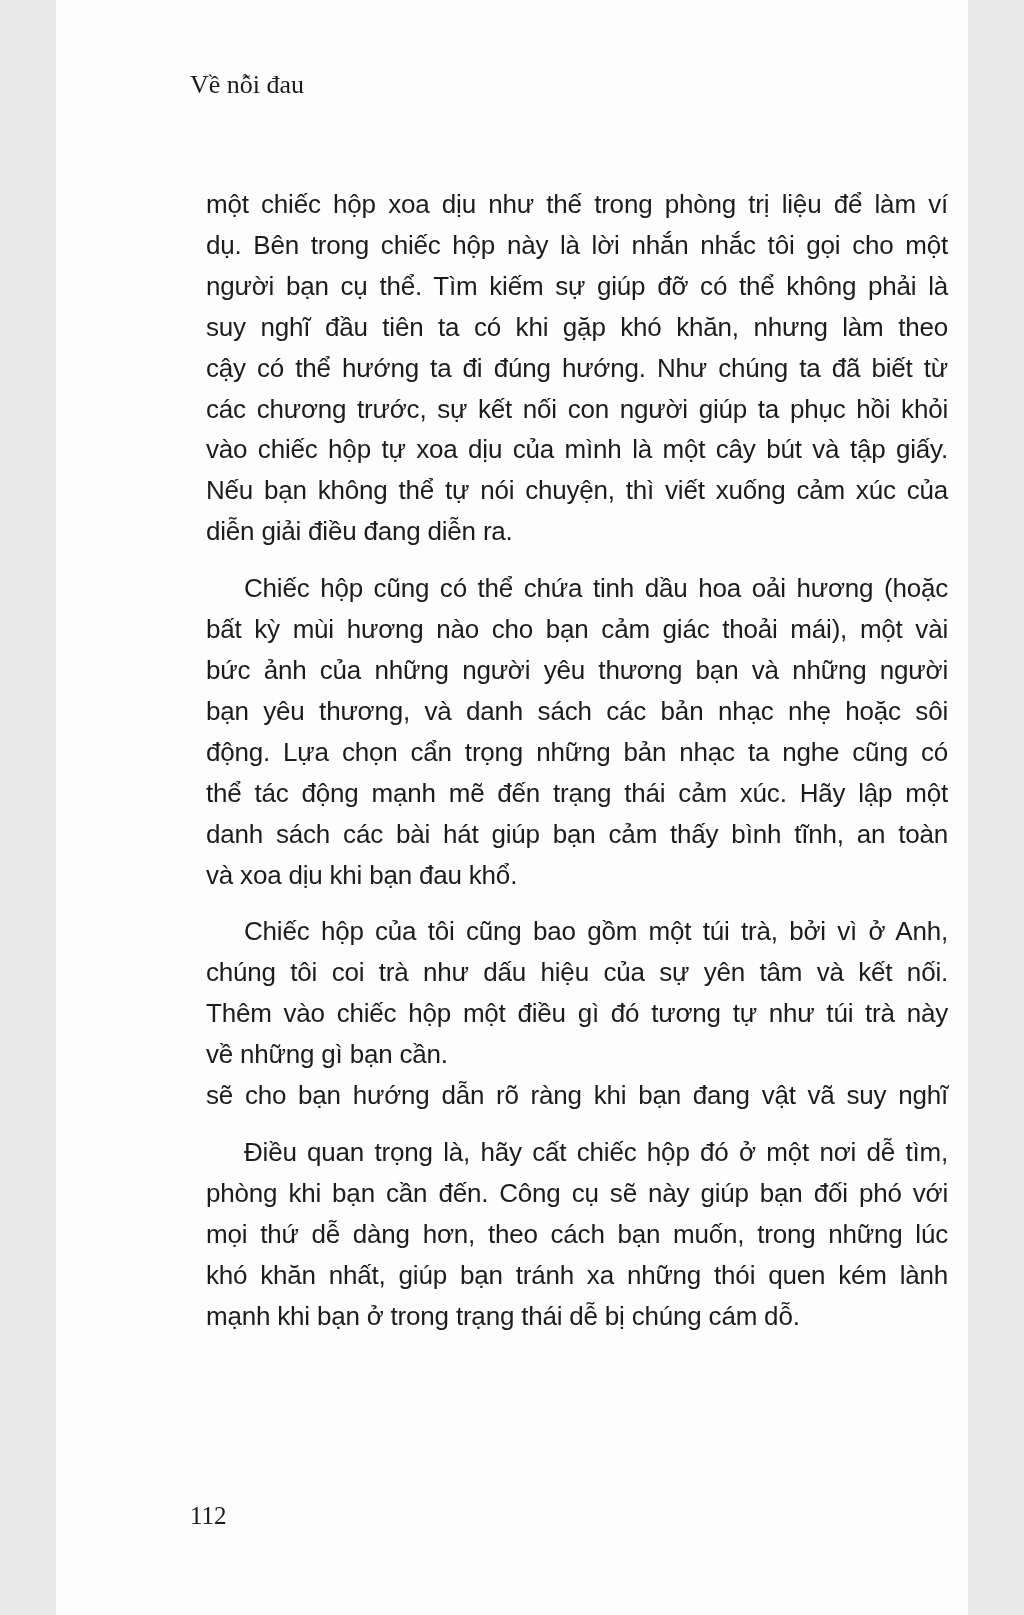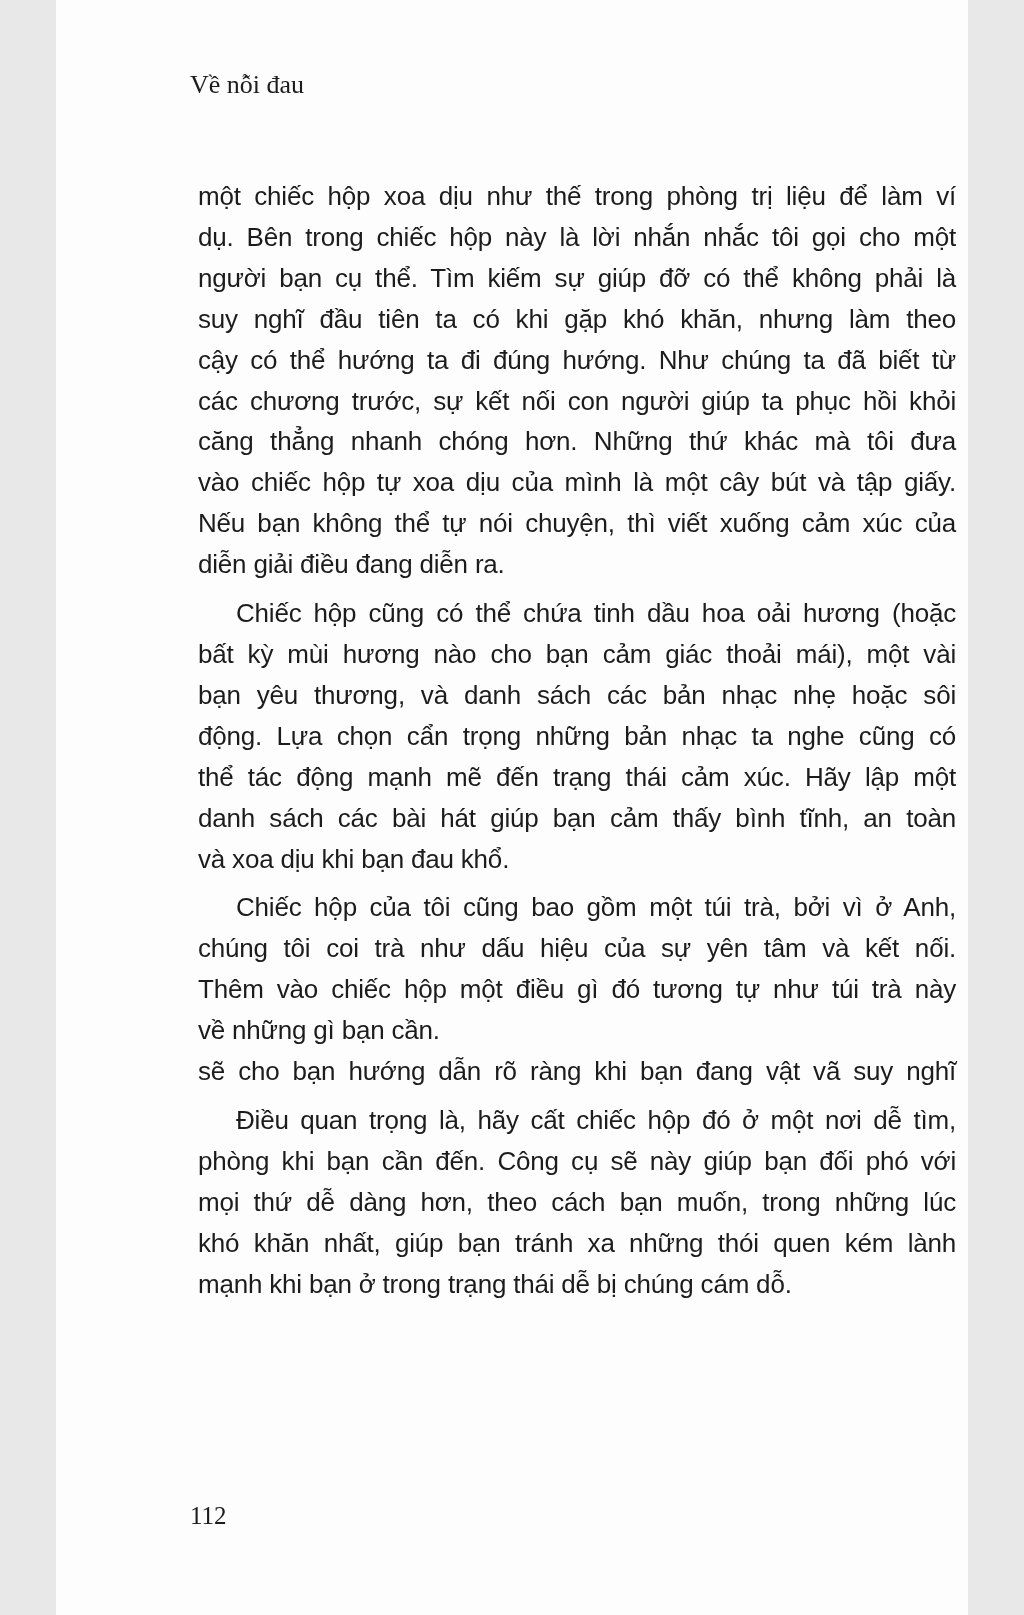--- a/index.html
+++ b/index.html
@@ -25,21 +25,21 @@
     color: #1c1c1c;
   }
   .body-text {
     position: absolute;
     left: 134px;
     top: 168px;
     width: 774px;
     color: #1c1c1c;
   }
   .para {
-    margin: 8px;
+    margin: 16px;
     padding: 0;
   }
   .line {
     font-family: "Liberation Sans", "DejaVu Sans", sans-serif;
     font-size: 26px;
     line-height: 40.9px;
     letter-spacing: -0.2px;
     text-align: justify;
     text-align-last: justify;
     white-space: normal;
@@ -66,28 +66,28 @@
   <div class="running-header">Về nỗi đau</div>
 
   <div class="body-text" id="body-text" style="color: rgb(28, 28, 28);">
       <div class="para">
         <div class="line">một chiếc hộp xoa dịu như thế trong phòng trị liệu để làm ví</div>
         <div class="line">dụ. Bên trong chiếc hộp này là lời nhắn nhắc tôi gọi cho một</div>
         <div class="line">người bạn cụ thể. Tìm kiếm sự giúp đỡ có thể không phải là</div>
         <div class="line">suy nghĩ đầu tiên ta có khi gặp khó khăn, nhưng làm theo</div>
         <div class="line">cậy có thể hướng ta đi đúng hướng. Như chúng ta đã biết từ</div>
         <div class="line">các chương trước, sự kết nối con người giúp ta phục hồi khỏi</div>
-        <div class="line">căng thẳng nhanh chóng hơn. Những thứ khác mà tôi đưa</div>
         <div class="line">vào chiếc hộp tự xoa dịu của mình là một cây bút và tập giấy.</div>
         <div class="line">Nếu bạn không thể tự nói chuyện, thì viết xuống cảm xúc của</div>
         <div class="line last">diễn giải điều đang diễn ra.</div>
       </div>
       <div class="para indent">
         <div class="line">Chiếc hộp cũng có thể chứa tinh dầu hoa oải hương (hoặc</div>
         <div class="line">bất kỳ mùi hương nào cho bạn cảm giác thoải mái), một vài</div>
+        <div class="line">bức ảnh của những người yêu thương bạn và những người</div>
         <div class="line">bạn yêu thương, và danh sách các bản nhạc nhẹ hoặc sôi</div>
         <div class="line">động. Lựa chọn cẩn trọng những bản nhạc ta nghe cũng có</div>
         <div class="line">thể tác động mạnh mẽ đến trạng thái cảm xúc. Hãy lập một</div>
         <div class="line">danh sách các bài hát giúp bạn cảm thấy bình tĩnh, an toàn</div>
         <div class="line last">và xoa dịu khi bạn đau khổ.</div>
       </div>
       <div class="para indent">
         <div class="line">Chiếc hộp của tôi cũng bao gồm một túi trà, bởi vì ở Anh,</div>
         <div class="line">chúng tôi coi trà như dấu hiệu của sự yên tâm và kết nối.</div>
         <div class="line">Thêm vào chiếc hộp một điều gì đó tương tự như túi trà này</div>

